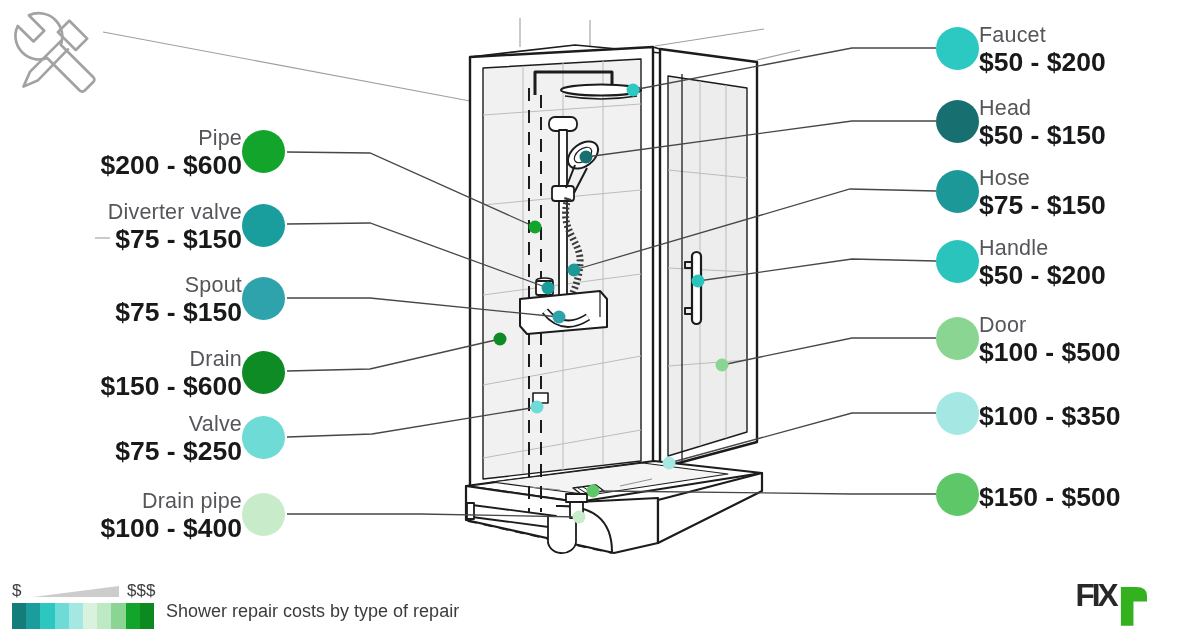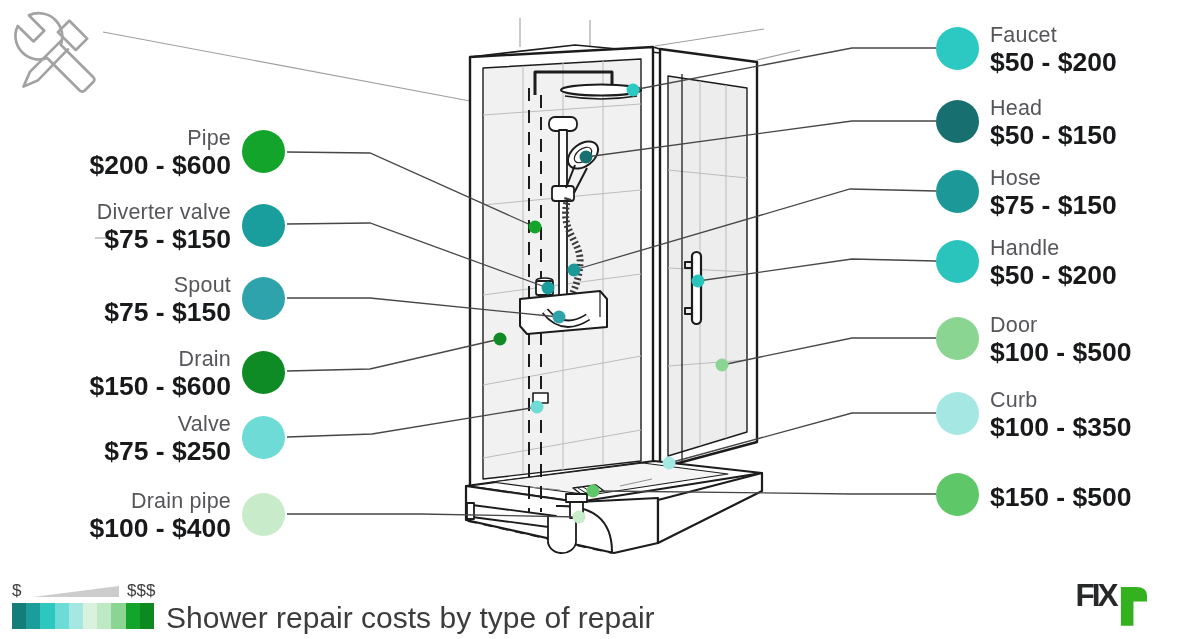--- a/index.html
+++ b/index.html
@@ -1,35 +1,35 @@
 <!DOCTYPE html>
 <html><head>
 <meta charset="utf-8">
 <style>
   html,body{margin:0;padding:0;background:#fff}
   #canvas{position:relative;width:1200px;height:639px;background:#ffffff;overflow:hidden;
           font-family:"Liberation Sans",sans-serif}
   svg{position:absolute;left:0;top:0}
-  #rows .item{position:absolute;height:58px;display:flex;align-items:center;gap:11px}
+  #rows .item{position:absolute;height:58px;display:flex;align-items:center;}
   #rows .item.left{left:18px;width:267px;flex-direction:row-reverse}
   #rows .item.left .texts{text-align:right}
   #rows .item.right{left:936px;width:262px}
   .circle{width:43px;height:43px;border-radius:50%;flex:none}
   .texts{margin-top:6px}
   .label{font-size:21.5px;color:#55565a;line-height:1.08;letter-spacing:.2px}
   .price{font-size:26.5px;font-weight:700;color:#18191b;line-height:1.15}
   
   #legend{position:absolute;left:12px;top:581px}
   #legend .dollar{position:absolute;font-size:17px;color:#3e3e3e;top:0}
   #legend .min{left:0}
   #legend .max{left:115px}
   #legend svg.ramp{position:absolute;left:21px;top:4px}
   #swatch-bar{position:absolute;left:0;top:22px;width:142px;height:26px;display:flex}
   .swatch{flex:1;height:100%}
-  #caption{position:absolute;left:166px;top:601px;font-size:30px;color:#3c3c3c}
+  #caption{position:absolute;left:166px;top:601px;font-size:18px;color:#3c3c3c}
   
   #logo{position:absolute;left:1076px;top:582px;display:flex;align-items:flex-start}
   #logo .fix{font-size:31px;font-weight:700;letter-spacing:-3px;color:#26282a;line-height:.9;
              font-family:"Liberation Sans",sans-serif;transform:scaleY(1.0) scaleX(1.02)}
   #logo svg{position:relative;margin-left:3px;top:1px}
   .leader{fill:none;stroke:#474747;stroke-width:1.3}
 </style>
 </head>
 <body>
 
@@ -230,21 +230,20 @@
       <div class="item right" style="top: 309px;">
     <div class="circle" style="background: rgb(139, 213, 147);"></div>
     <div class="texts">
       <div class="label">Door</div>
       <div class="price">$100 - $500</div>
     </div>
   </div>
       <div class="item right" style="top: 384px;">
     <div class="circle" style="background: rgb(165, 231, 226);"></div>
     <div class="texts">
-      <div class="label">Curb</div>
       <div class="price">$100 - $350</div>
     </div>
   </div>
       <div class="item right" style="top: 465px;">
     <div class="circle" style="background: rgb(94, 200, 104);"></div>
     <div class="texts">
       <div class="price">$150 - $500</div>
     </div>
   </div>
     </div>

